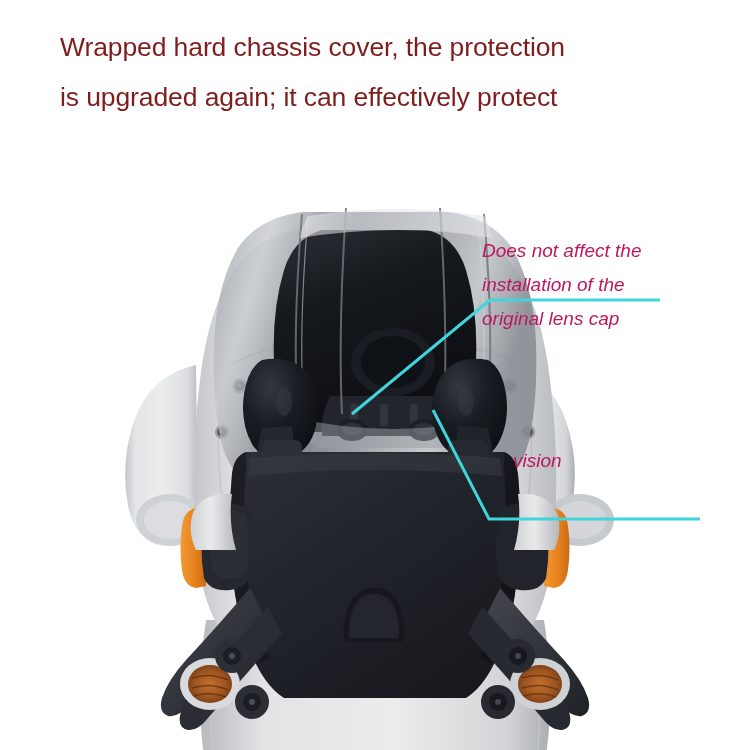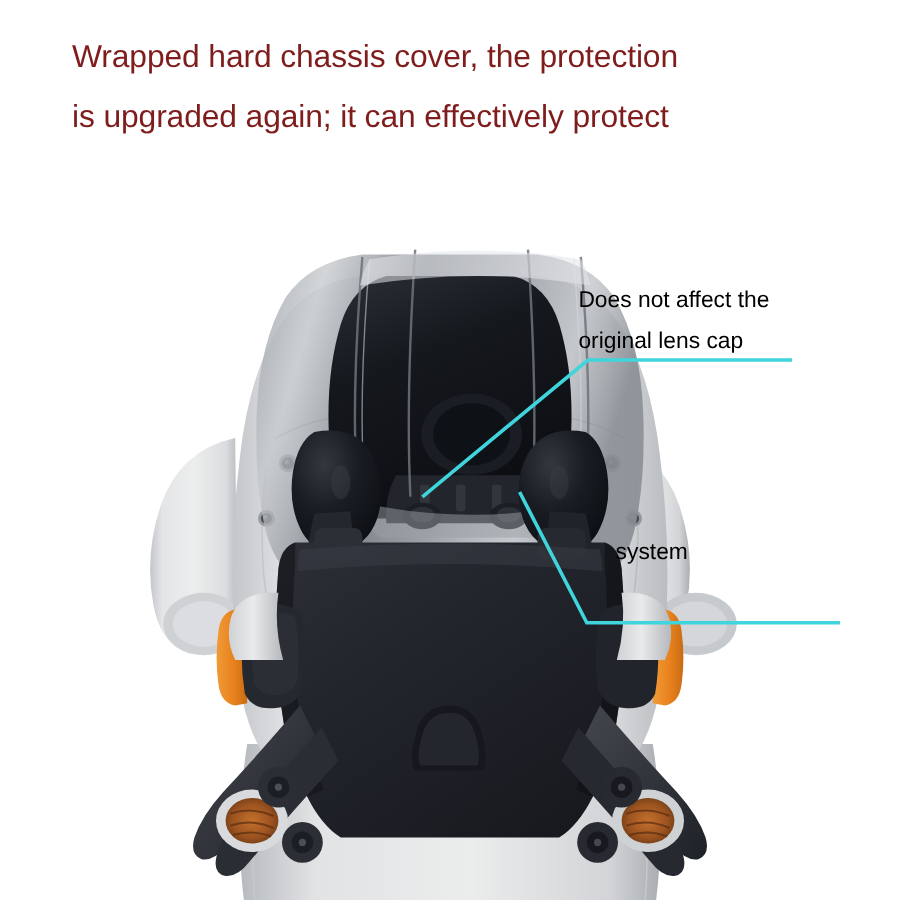--- a/index.html
+++ b/index.html
@@ -46,22 +46,23 @@
     width: 750px;
     height: 560px;
     display: block;
   }
 
   
   .callout {
     position: absolute;
     font-size: 19px;
     line-height: 34px;
-    color: #000000;
+    color: #be185d;
     white-space: nowrap;
+    font-style: italic;
   }
   .callout .co-line { display: block; }
   #callout-lenscap { left: 482px; top: 234px; }
   #callout-vision  { left: 513px; top: 444px; }
 
   .leader-svg {
     position: absolute;
     left: 0;
     top: 0;
     width: 750px;
@@ -302,18 +303,19 @@
   </svg>
 </div>
 
 <svg class="leader-svg" viewBox="0 0 750 750">
   <polyline points="660,300 490,300 352,414" fill="none" stroke="#40d4dc" stroke-width="3"></polyline>
   <polyline points="700,519 489,519 433,410" fill="none" stroke="#40d4dc" stroke-width="3"></polyline>
 </svg>
 
 <div id="callout-lenscap" class="callout">
   <span class="co-line">Does not affect the</span>
+  <span class="co-line">installation of the</span>
   <span class="co-line">original lens cap</span>
 </div>
 
 <div id="callout-vision" class="callout">
-  <span class="co-line">system</span>
+  <span class="co-line">vision</span>
 </div>
 
 </body></html>

